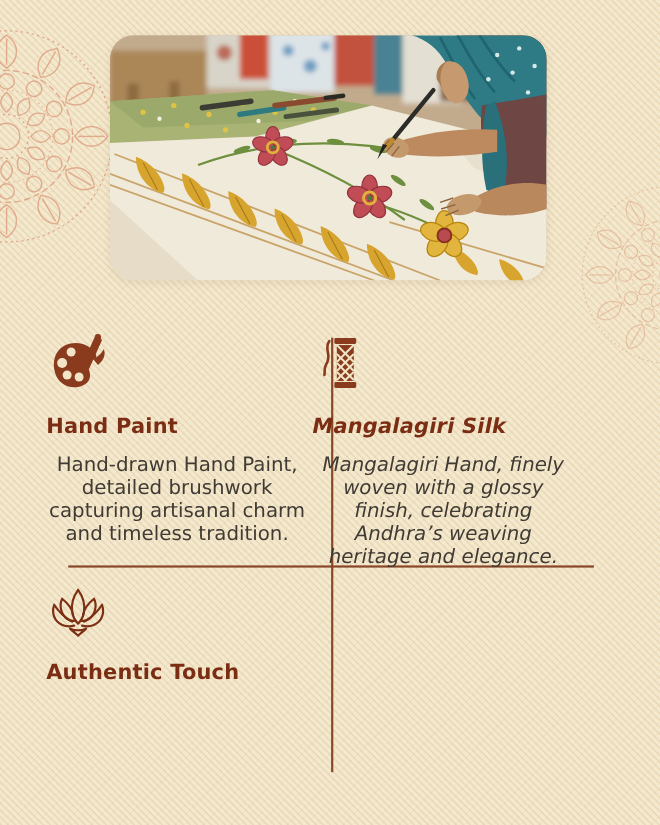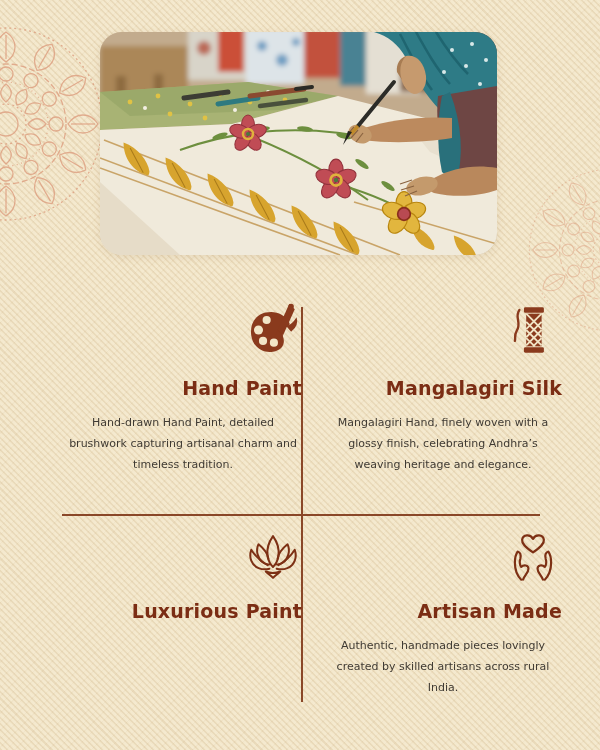--- a/index.html
+++ b/index.html
@@ -19,34 +19,34 @@
   .mandala-tl{left:-104px;top:14px;opacity:.8;}
   .mandala-r{left:500px;top:140px;opacity:.5;transform:scale(.84);}
   .hero{
     position:absolute;left:100px;top:32px;width:397px;height:223px;
     border-radius:22px;overflow:hidden;box-shadow:0 2px 8px rgba(120,80,40,.12);
   }
   .hero svg{display:block;width:100%;height:100%;}
   .divider-v{position:absolute;left:301px;top:307px;width:2px;height:395px;background:#8a4728;}
   .divider-h{position:absolute;left:62px;top:514px;width:478px;height:2px;background:#8a4728;}
   .quad{
-    position:absolute;width:260px;display:flex;flex-direction:column;align-items:flex-end;
+    position:absolute;width:260px;display:flex;flex-direction:column;align-items:flex-start;
     text-align:center;
   }
   .q1{left:42px;top:301px;}
-  .q2{left:302px;top:301px;}
+  .q2{left:284px;top:301px;font-style:italic;}
   .q3{left:42px;top:528px;}
   .q4{left:302px;top:528px;}
   .quad .icon{height:58px;width:58px;margin-bottom:18px;}
   .q3 .icon,.q4 .icon{margin-bottom:14px;}
   .quad h3{
     margin:0;font-size:19px;font-weight:bold;color:#7b2d14;letter-spacing:.2px;
   }
   .quad p{
-    margin:13px 0 0 0;max-width:238px;font-size:11px;line-height:21px;color:#3f3a33;
+    margin:13px 0 0 0;max-width:238px;font-size:18px;line-height:21px;color:#3f3a33;
   }
 </style>
 </head>
 <body>
 
 <div class="canvas">
 
   <svg width="0" height="0" style="position:absolute" aria-hidden="true">
     <defs>
       <path id="mp1" d="M0,-22 C7,-28 7,-34 0,-40 C-7,-34 -7,-28 0,-22 Z"></path>
@@ -371,28 +371,17 @@
     <span class="icon">
       <svg viewBox="0 0 64 64" width="58" height="58" fill="none" stroke="#7d3014" stroke-width="2.2" stroke-linecap="round" stroke-linejoin="round">
         <path d="M32,9 C27,16 25,24 26,31 C27,37 30,41 32,43 C34,41 37,37 38,31 C39,24 37,16 32,9 Z"></path>
         <path d="M29,40 C23,41 17,37 15,29 C14,25 14,22 16,18 C21,22 26,28 27,34"></path>
         <path d="M35,40 C41,41 47,37 49,29 C50,25 50,22 48,18 C43,22 38,28 37,34"></path>
         <path d="M28,45 C20,47 11,44 8,36 C6,31 7,27 8,24 C13,32 19,37 26,41"></path>
         <path d="M36,45 C44,47 53,44 56,36 C58,31 57,27 56,24 C51,32 45,37 38,41"></path>
         <path d="M24,48 C29,50 35,50 40,48 C37,51 34,53 32,55 C30,53 27,51 24,48 Z"></path>
       </svg>
     </span>
-    <h3>Luxurious Paint</h3>
+    <h3>Authentic Touch</h3>
   </section>
 
-  <section class="quad q4">
-    <span class="icon">
-      <svg viewBox="0 0 64 64" width="58" height="58" fill="none" stroke="#7d3014" stroke-width="2.4" stroke-linecap="round" stroke-linejoin="round">
-        <path d="M32,12 C29,6.5 21,7 20,13 C19.4,17 23,20.5 32,27 C41,20.5 44.6,17 44,13 C43,7 35,6.5 32,12 Z"></path>
-        <path d="M19,57 C15,53 12,46 12,38 C12,33 13,29 15,26 C18,27 19,30 18,34 C17,37 17,40 19,43 C22,40 27,41 27,45 C27,49 23,52 21,57"></path>
-        <path d="M45,57 C49,53 52,46 52,38 C52,33 51,29 49,26 C46,27 45,30 46,34 C47,37 47,40 45,43 C42,40 37,41 37,45 C37,49 41,52 43,57"></path>
-      </svg>
-    </span>
-    <h3>Artisan Made</h3>
-    <p>Authentic, handmade pieces lovingly created by skilled artisans across rural India.</p>
-  </section>
 
 </div>
 
 </body></html>

